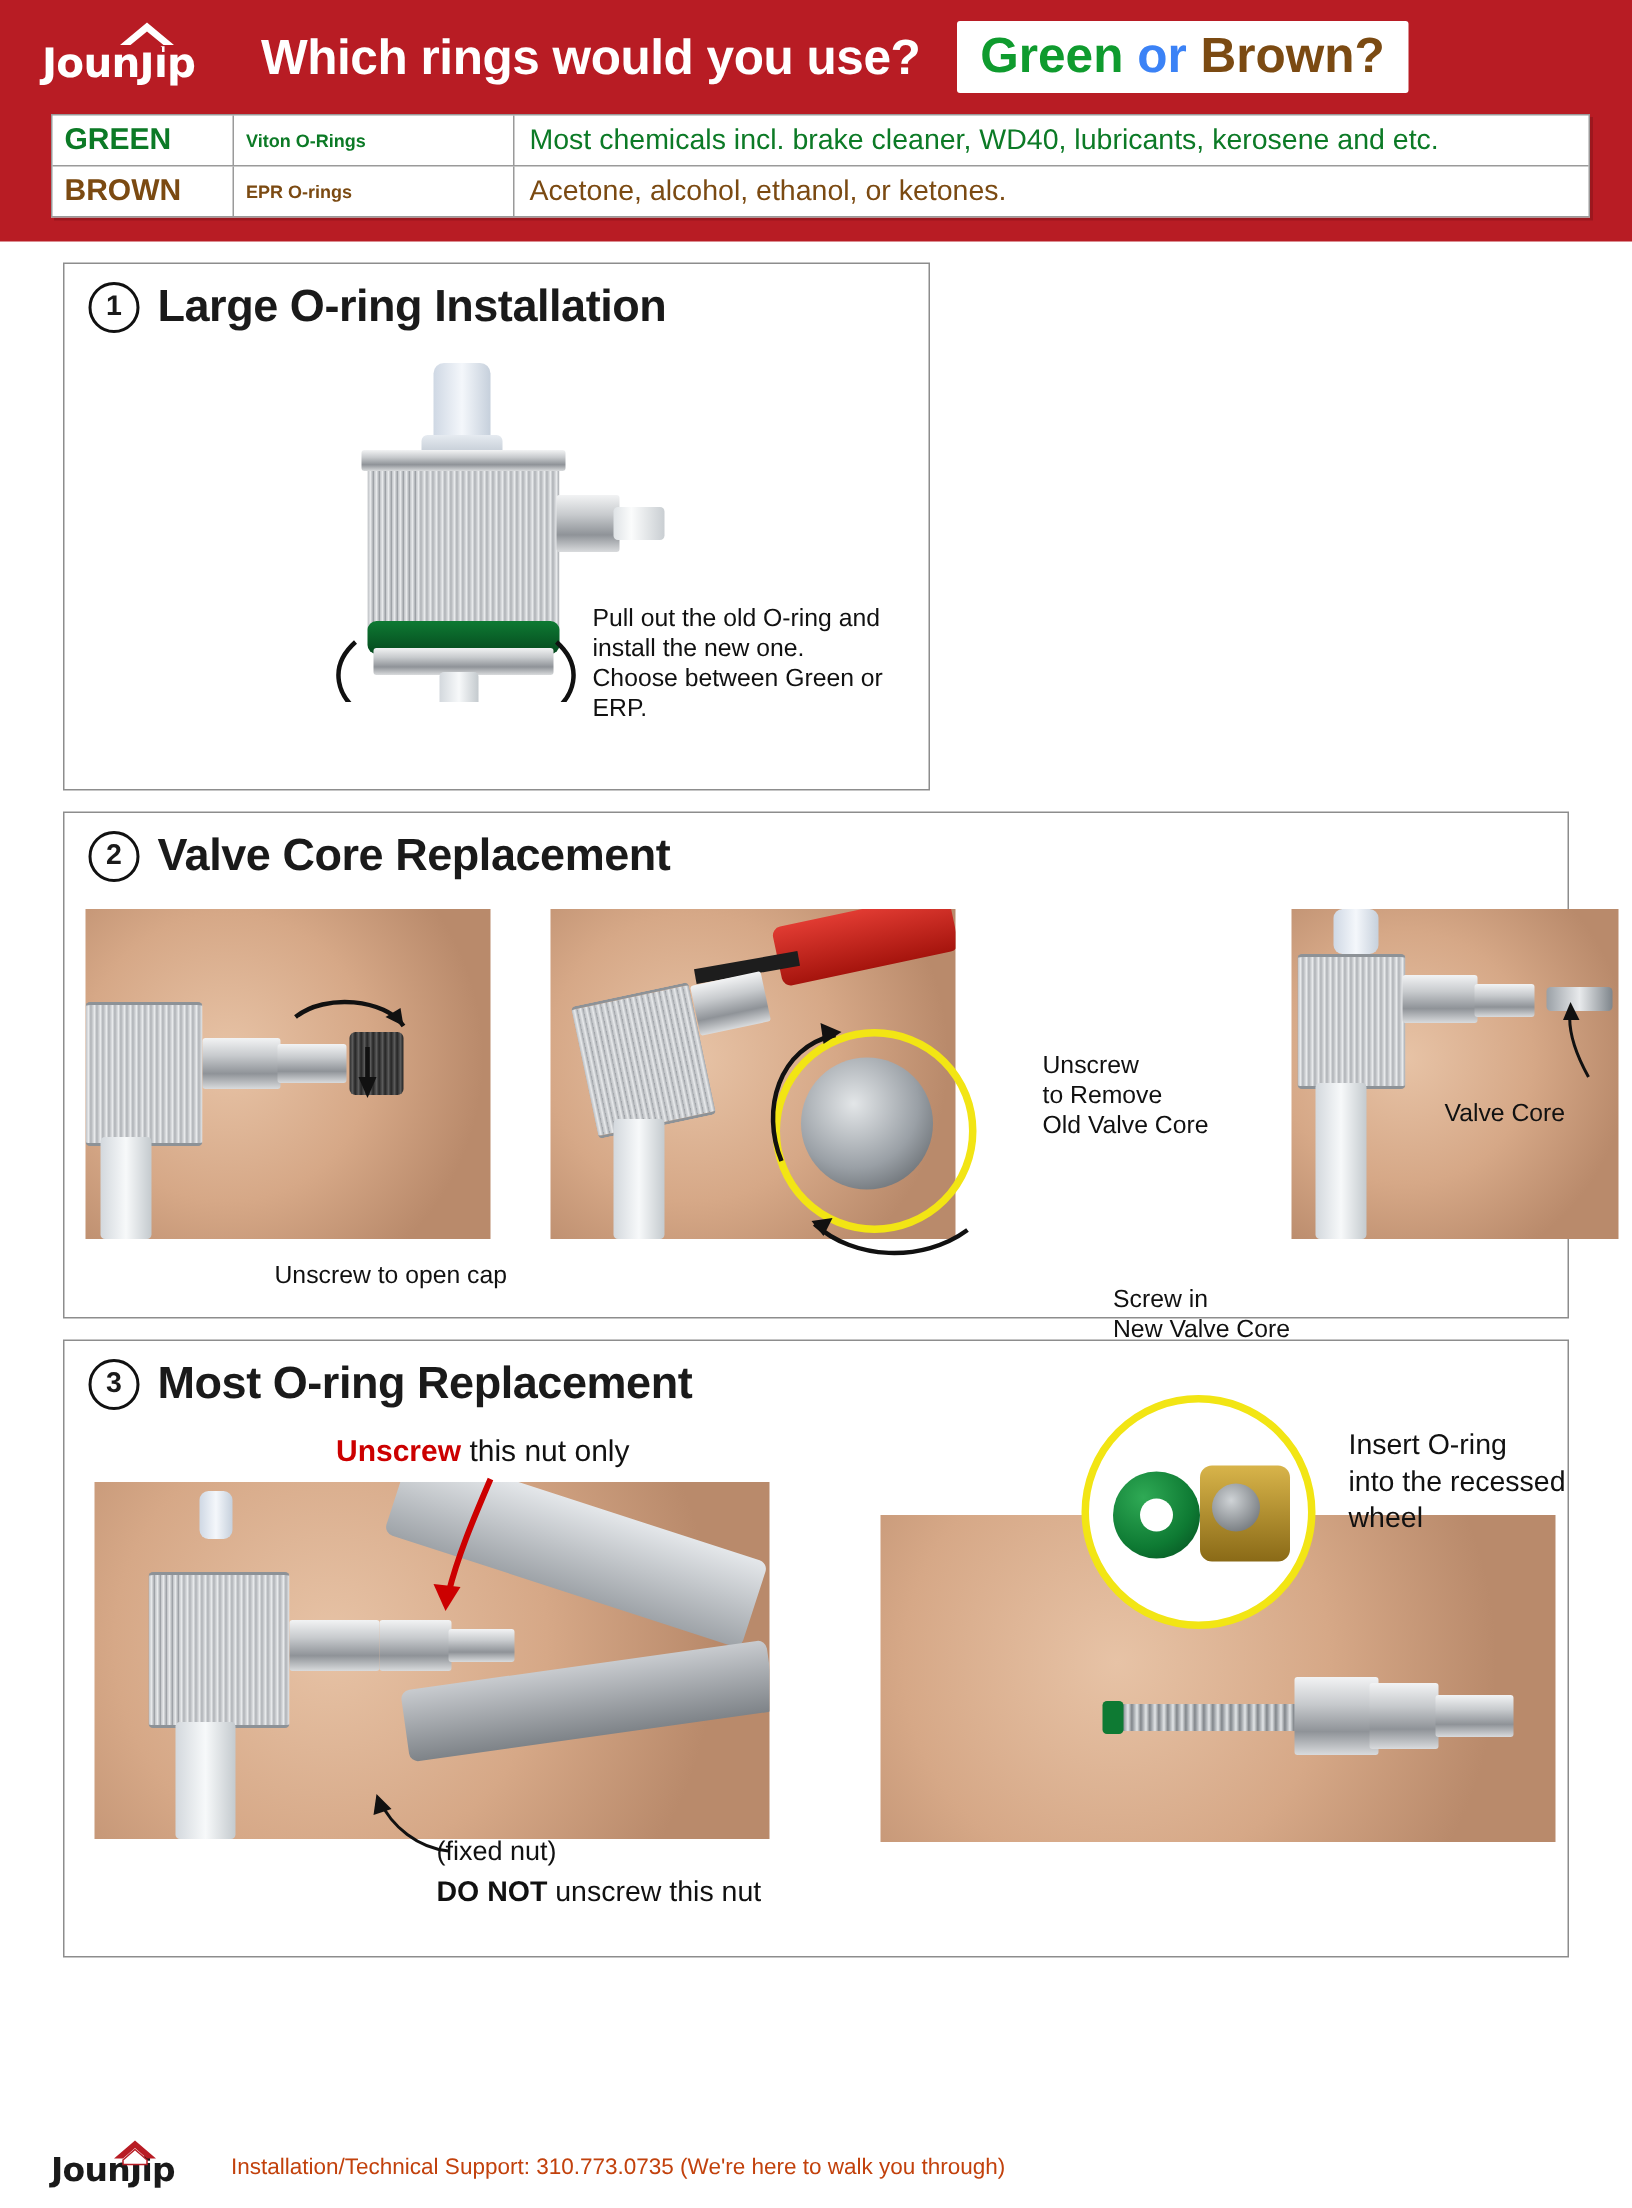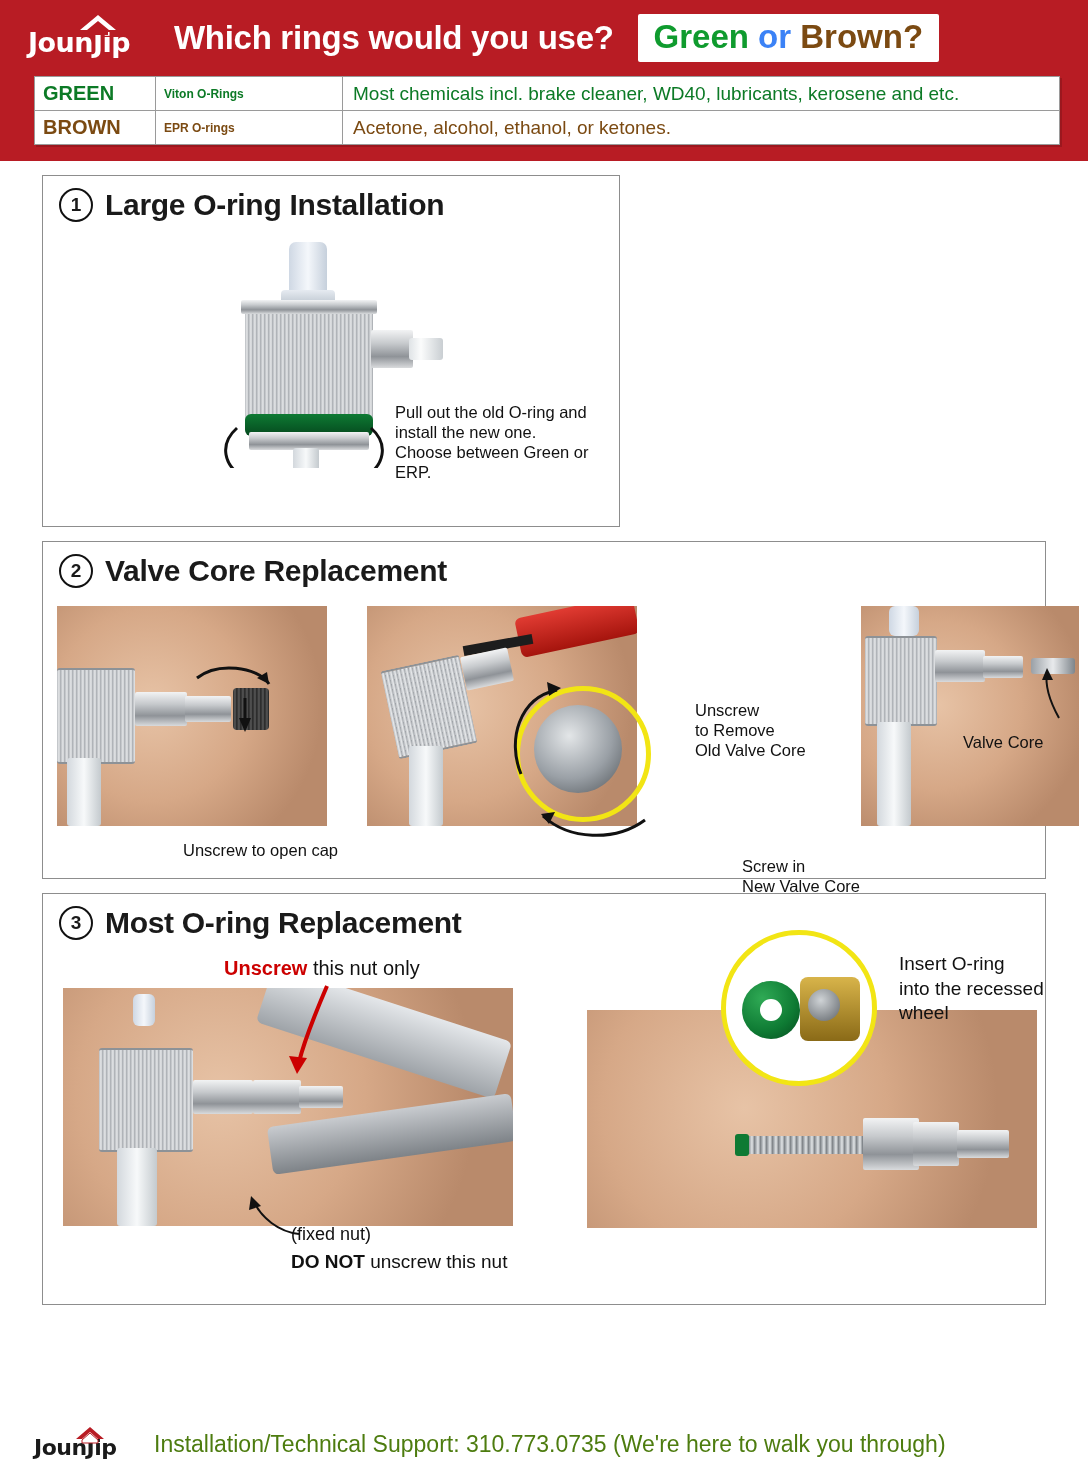--- a/index.html
+++ b/index.html
@@ -230,22 +230,22 @@
     letter-spacing: -0.5px;
   }
   .footer-roof {
     position: absolute;
     left: 40px;
     top: 0;
     width: 32px;
     height: 18px;
   }
   .footer-text {
-    font-size: 23px;
-    color: #4d7c0f;
+    font-size: 15px;
+    color: #c2410c;
   }
 </style>
 </head>
 <body>
 
 <div class="header">
   <div class="header-top">
     <div class="logo">
       <span class="logo-text">JounJip</span>
       <svg class="logo-roof" viewBox="0 0 40 22">

